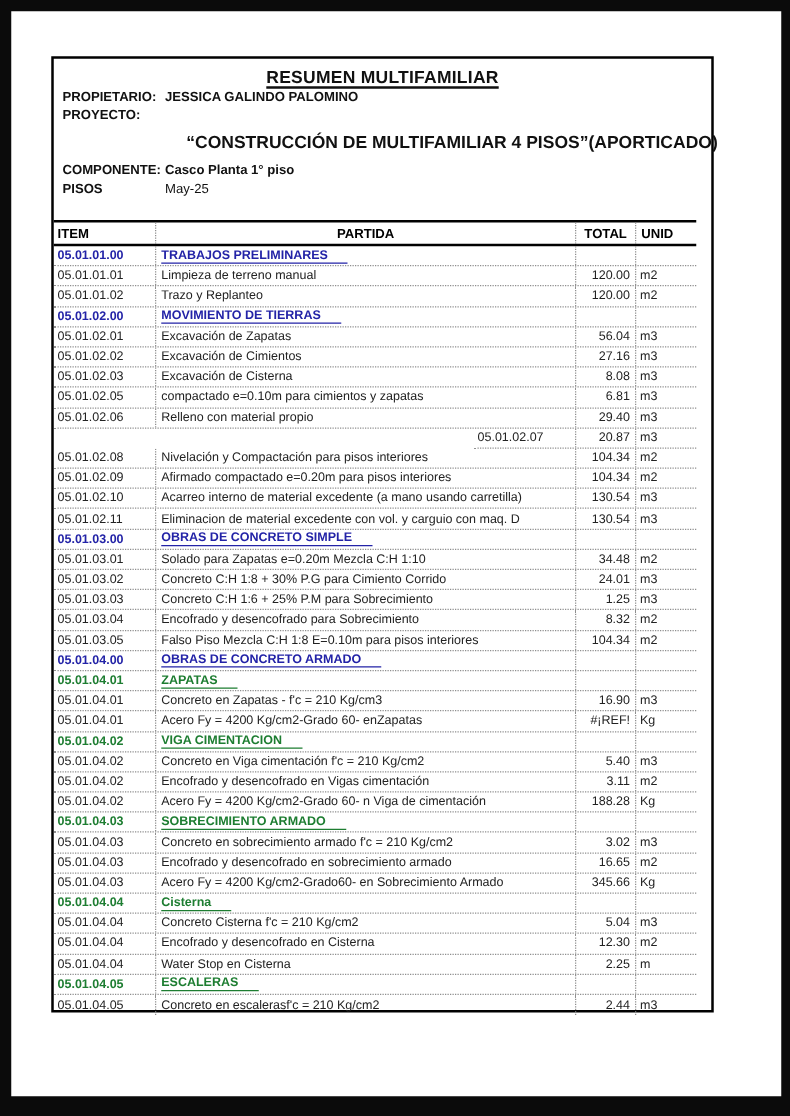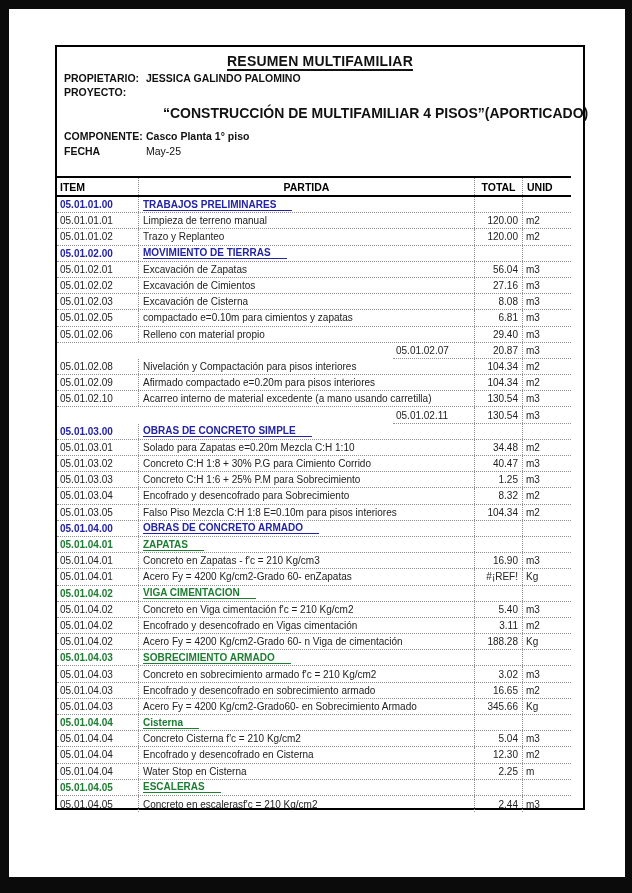--- a/index.html
+++ b/index.html
@@ -11,21 +11,21 @@
     overflow: hidden;
   }
   .page {
     position: absolute;
     left: 9px; top: 9px;
     width: 616px; height: 868px;
     background: #ffffff;
   }
   .frame {
     position: absolute;
-    left: 46px; top: 36px;
+    left: 32px; top: 36px;
     width: 530px; height: 765px;
     border: 2px solid #000;
     background: #fff;
   }
   .doc-title {
     position: absolute;
     top: 6px; left: 0; width: 100%;
     text-align: center;
     font-size: 14px;
     font-weight: 700;
@@ -103,21 +103,21 @@
       <span class="lbl">PROYECTO:</span>
     </div>
 
     <div class="project-title">“CONSTRUCCIÓN  DE MULTIFAMILIAR 4 PISOS”(APORTICADO)</div>
 
     <div class="field f-componente">
       <span class="lbl">COMPONENTE:</span><span class="val">Casco Planta 1° piso</span>
     </div>
 
     <div class="field f-fecha">
-      <span class="lbl">FECHA</span><span class="val normal">May-25</span>
+      <span class="lbl">PISOS</span><span class="val normal">May-25</span>
     </div>
 
     <div class="table">
       <div class="t-head">
         <div class="c-item">ITEM</div>
         <div class="c-part">PARTIDA</div>
         <div class="c-total">TOTAL</div>
         <div class="c-unid">UNID</div>
       </div>
       <div class="t-body" id="table-body">
@@ -197,41 +197,42 @@
             <div class="c-unid">m2</div>
           </div>
           <div class="row">
             <div class="c-item">05.01.02.10</div>
             <div class="c-part">Acarreo interno de material excedente (a mano usando carretilla)</div>
             <div class="c-total">130.54</div>
             <div class="c-unid">m3</div>
           </div>
           <div class="row">
             <div class="c-item">05.01.02.11</div>
+            <div class="c-part">Eliminacion de material excedente con vol. y carguio con maq. D</div>
             <div class="c-total">130.54</div>
             <div class="c-unid">m3</div>
           </div>
           <div class="row sec" style="color: rgb(35, 35, 167);">
             <div class="c-item">05.01.03.00</div>
             <div class="c-part">
               <span>OBRAS DE CONCRETO SIMPLE</span>
             </div>
             <div class="c-total"></div>
             <div class="c-unid"></div>
           </div>
           <div class="row">
             <div class="c-item">05.01.03.01</div>
             <div class="c-part">Solado para Zapatas e=0.20m Mezcla C:H 1:10</div>
             <div class="c-total">34.48</div>
             <div class="c-unid">m2</div>
           </div>
           <div class="row">
             <div class="c-item">05.01.03.02</div>
             <div class="c-part">Concreto C:H 1:8 + 30% P.G para Cimiento Corrido</div>
-            <div class="c-total">40.47</div>
+            <div class="c-total">24.01</div>
             <div class="c-unid">m3</div>
           </div>
           <div class="row">
             <div class="c-item">05.01.03.03</div>
             <div class="c-part">Concreto C:H 1:6 + 25% P.M para Sobrecimiento</div>
             <div class="c-total">1.25</div>
             <div class="c-unid">m3</div>
           </div>
           <div class="row">
             <div class="c-item">05.01.03.04</div>

